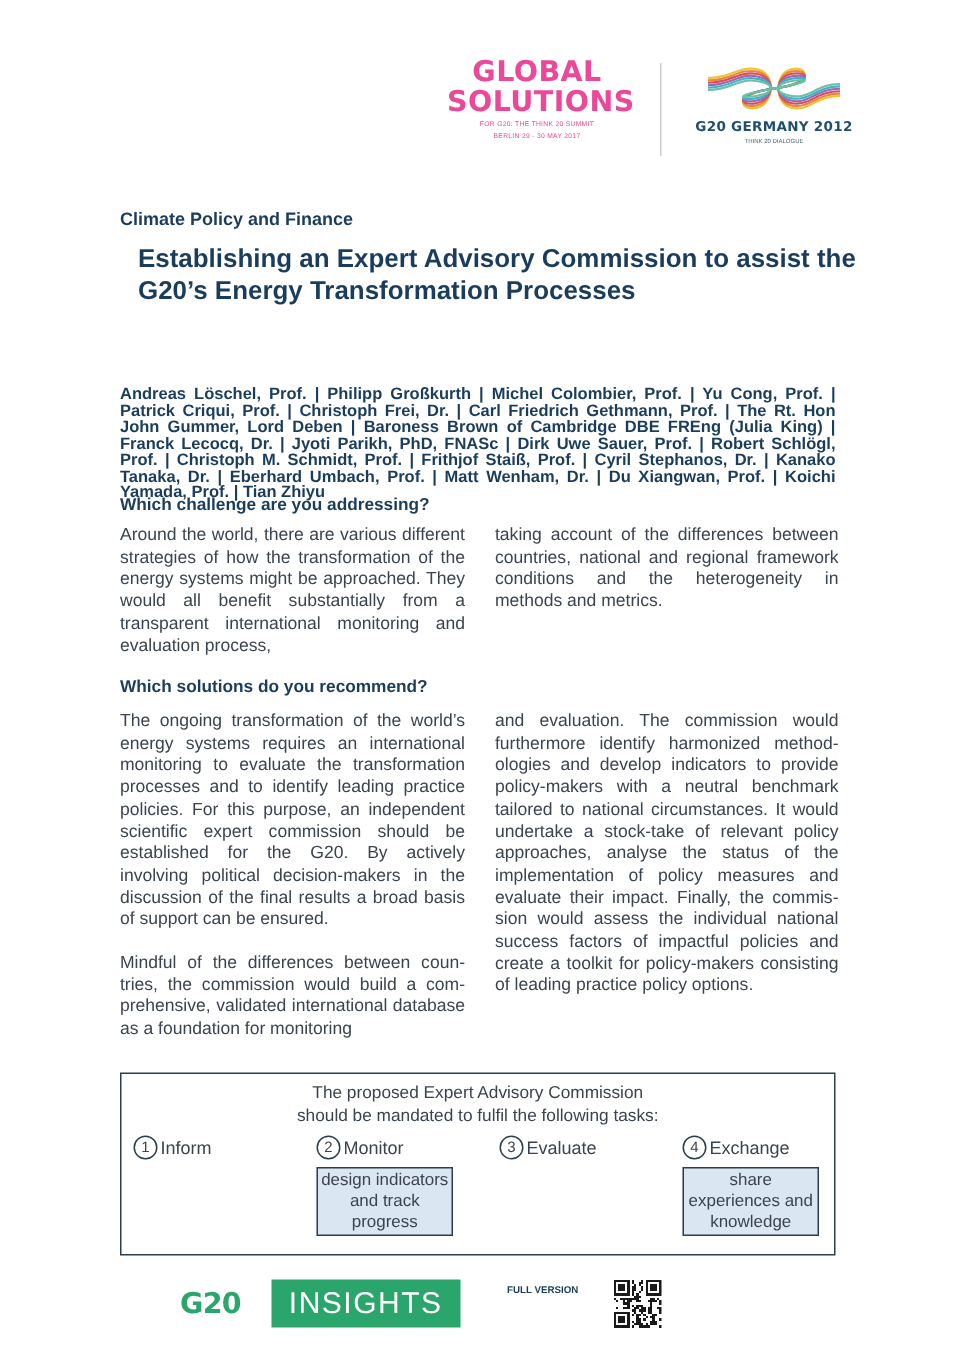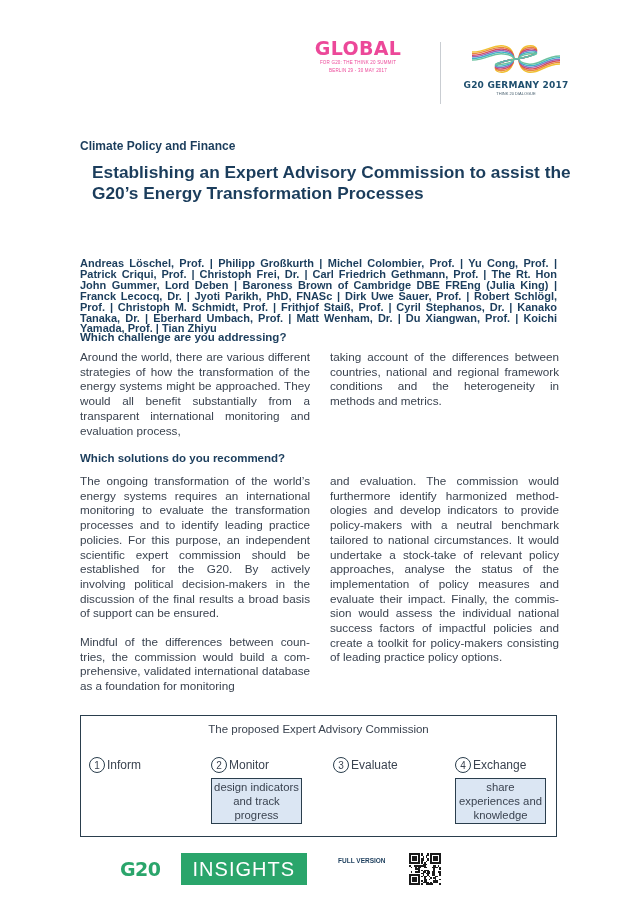--- a/index.html
+++ b/index.html
@@ -52,53 +52,55 @@
   #g20-insights .g20 { font-family: "DejaVu Sans", sans-serif; font-weight: bold; font-size: 19px; color: #2aa56b; margin-right: 20px; letter-spacing: -0.5px; }
   #g20-insights .ins { background: #2aa56b; color: #ffffff; font-size: 20px; height: 32px; padding: 0 12px; display: flex; align-items: center; letter-spacing: 1px; }
   #full-version { left: 338px; top: 857px; font-size: 6.5px; font-weight: bold; color: #1b3d5c; }
   #qr-code { left: 409px; top: 852px; width: 32px; height: 34px; }
 </style>
 </head>
 <body>
 
 <div class="abs" id="gs-logo">
   <div class="big">GLOBAL</div>
+  <div class="big">SOLUTIONS</div>
   <div class="small">FOR G20: THE THINK 20 SUMMIT</div>
   <div class="small">BERLIN 29 - 30 MAY 2017</div>
 </div>
 <div class="abs" id="logo-divider"></div>
 <div class="abs" id="g20-logo">
   <svg id="knot-svg" width="92" height="38" viewBox="0 0 92 38">
       <path d="M2 12 C 18 12, 22 4, 34 6 C 48 8, 46 30, 34 32 C 22 34, 20 22, 46 19 C 72 16, 70 4, 58 6 C 46 8, 46 30, 58 32 C 70 34, 74 24, 90 24" fill="none" stroke="#f1c232" stroke-width="1.4"></path>
       <path d="M2 13.6 C 18 13.6, 22 5.6, 34 7.6 C 48 9.6, 46 28.4, 34 30.4 C 22 32.4, 20 22.32, 46 19 C 72 15.68, 70 5.6, 58 7.6 C 46 9.6, 46 28.4, 58 30.4 C 70 32.4, 74 22.4, 90 22.4" fill="none" stroke="#e8883a" stroke-width="1.4"></path>
       <path d="M2 15.2 C 18 15.2, 22 7.2, 34 9.2 C 48 11.2, 46 26.8, 34 28.8 C 22 30.8, 20 22.64, 46 19 C 72 15.36, 70 7.2, 58 9.2 C 46 11.2, 46 26.8, 58 28.8 C 70 30.8, 74 20.8, 90 20.8" fill="none" stroke="#d64d5b" stroke-width="1.4"></path>
       <path d="M2 16.8 C 18 16.8, 22 8.8, 34 10.8 C 48 12.8, 46 25.2, 34 27.2 C 22 29.2, 20 22.96, 46 19 C 72 15.04, 70 8.8, 58 10.8 C 46 12.8, 46 25.2, 58 27.2 C 70 29.2, 74 19.2, 90 19.2" fill="none" stroke="#9a66b8" stroke-width="1.4"></path>
       <path d="M2 18.4 C 18 18.4, 22 10.4, 34 12.4 C 48 14.4, 46 23.6, 34 25.6 C 22 27.6, 20 23.28, 46 19 C 72 14.719999999999999, 70 10.4, 58 12.4 C 46 14.4, 46 23.6, 58 25.6 C 70 27.6, 74 17.6, 90 17.6" fill="none" stroke="#3fb2c9" stroke-width="1.4"></path>
       <path d="M2 20 C 18 20, 22 12, 34 14 C 48 16, 46 22, 34 24 C 22 26, 20 23.6, 46 19 C 72 14.4, 70 12, 58 14 C 46 16, 46 22, 58 24 C 70 26, 74 16, 90 16" fill="none" stroke="#6cc2a0" stroke-width="1.4"></path>
     </svg>
-  <div class="g20">G20 GERMANY 2017</div>
+  <div class="g20">G20 GERMANY 2012</div>
   <div class="t20">THINK 20 DIALOGUE</div>
 </div>
 
 <div class="abs" id="category">Climate Policy and Finance</div>
 <div class="abs" id="title">Establishing an Expert Advisory Commission to assist the G20’s Energy Transformation Processes</div>
 <div class="abs" id="authors">Andreas Löschel, Prof. | Philipp Großkurth | Michel Colombier, Prof. | Yu Cong, Prof. | Patrick Criqui, Prof. | Christoph Frei, Dr. | Carl Friedrich Gethmann, Prof. | The Rt. Hon John Gummer, Lord Deben | Baroness Brown of Cambridge DBE FREng (Julia King) | Franck Lecocq, Dr. | Jyoti Parikh, PhD, FNASc | Dirk Uwe Sauer, Prof. | Robert Schlögl, Prof. | Christoph M. Schmidt, Prof. | Frithjof Staiß, Prof. | Cyril Stephanos, Dr. | Kanako Tanaka, Dr. | Eberhard Umbach, Prof. | Matt Wenham, Dr. | Du Xiangwan, Prof. | Koichi Yamada, Prof. | Tian Zhiyu</div>
 
 <div class="abs section-h" id="h-challenge">Which challenge are you addressing?</div>
 <div class="abs body-text" id="challenge-left">Around the world, there are various different strategies of how the trans­formation of the energy systems might be approached. They would all benefit sub­stantially from a transparent international monitoring and evaluation process,</div>
 <div class="abs body-text" id="challenge-right">taking account of the differences between countries, national and regional framework conditions and the heterogeneity in methods and metrics.</div>
 
 <div class="abs section-h" id="h-solutions">Which solutions do you recommend?</div>
 <div class="abs body-text" id="solutions-left-1">The ongoing transformation of the world’s energy systems requires an international monitoring to evaluate the transformation processes and to identify leading practice policies. For this purpose, an independent scientific expert commission should be established for the G20. By actively involving political decision-makers in the discussion of the final results a broad basis of support can be ensured.</div>
 <div class="abs body-text" id="solutions-left-2">Mindful of the differences between coun­tries, the commission would build a com­prehensive, validated international data­base as a foundation for monitoring</div>
 <div class="abs body-text" id="solutions-right">and evaluation. The commission would furthermore identify harmonized method­ologies and develop indicators to provide policy-makers with a neutral benchmark tailored to national circumstances. It would undertake a stock-take of relevant policy approaches, analyse the status of the implementation of policy measures and evaluate their impact. Finally, the commis­sion would assess the individual national success factors of impactful policies and create a toolkit for policy-makers consist­ing of leading practice policy options.</div>
 
 <div class="abs" id="tasks-box">
   <div id="tasks-intro">
     <div>The proposed Expert Advisory Commission</div>
+    <div>should be mandated to fulfil the following tasks:</div>
   </div>
 
   <div class="task" style="left:8px;">
     <div class="task-head">
       <span class="task-num">1</span>
       <span class="task-label">Inform</span>
     </div>
   </div>
 
   <div class="task" style="left:130px;">

